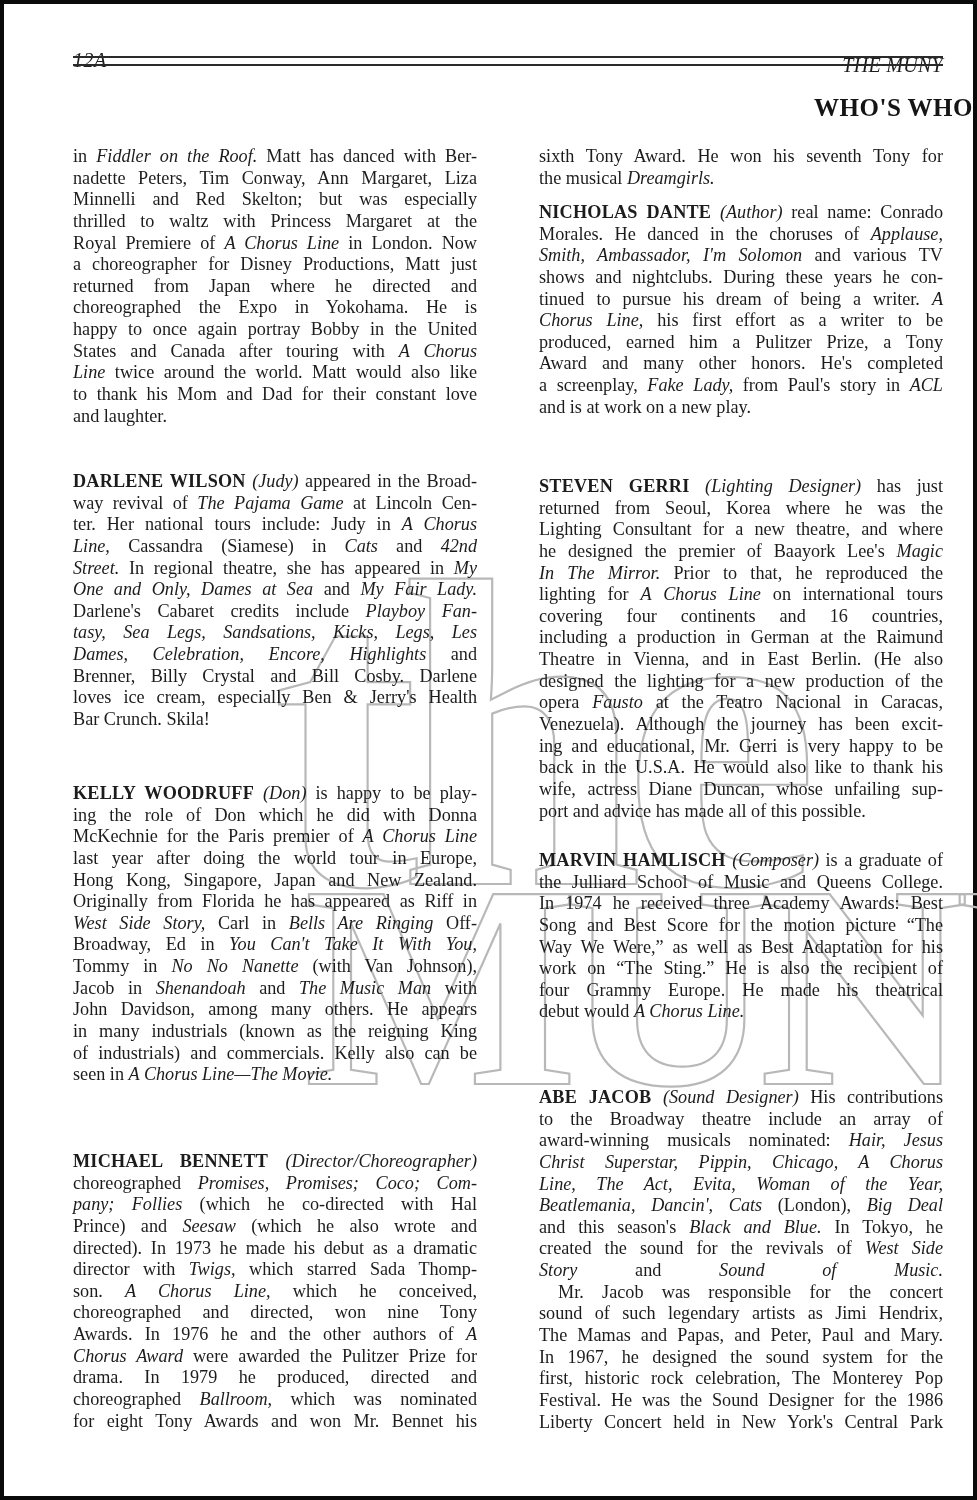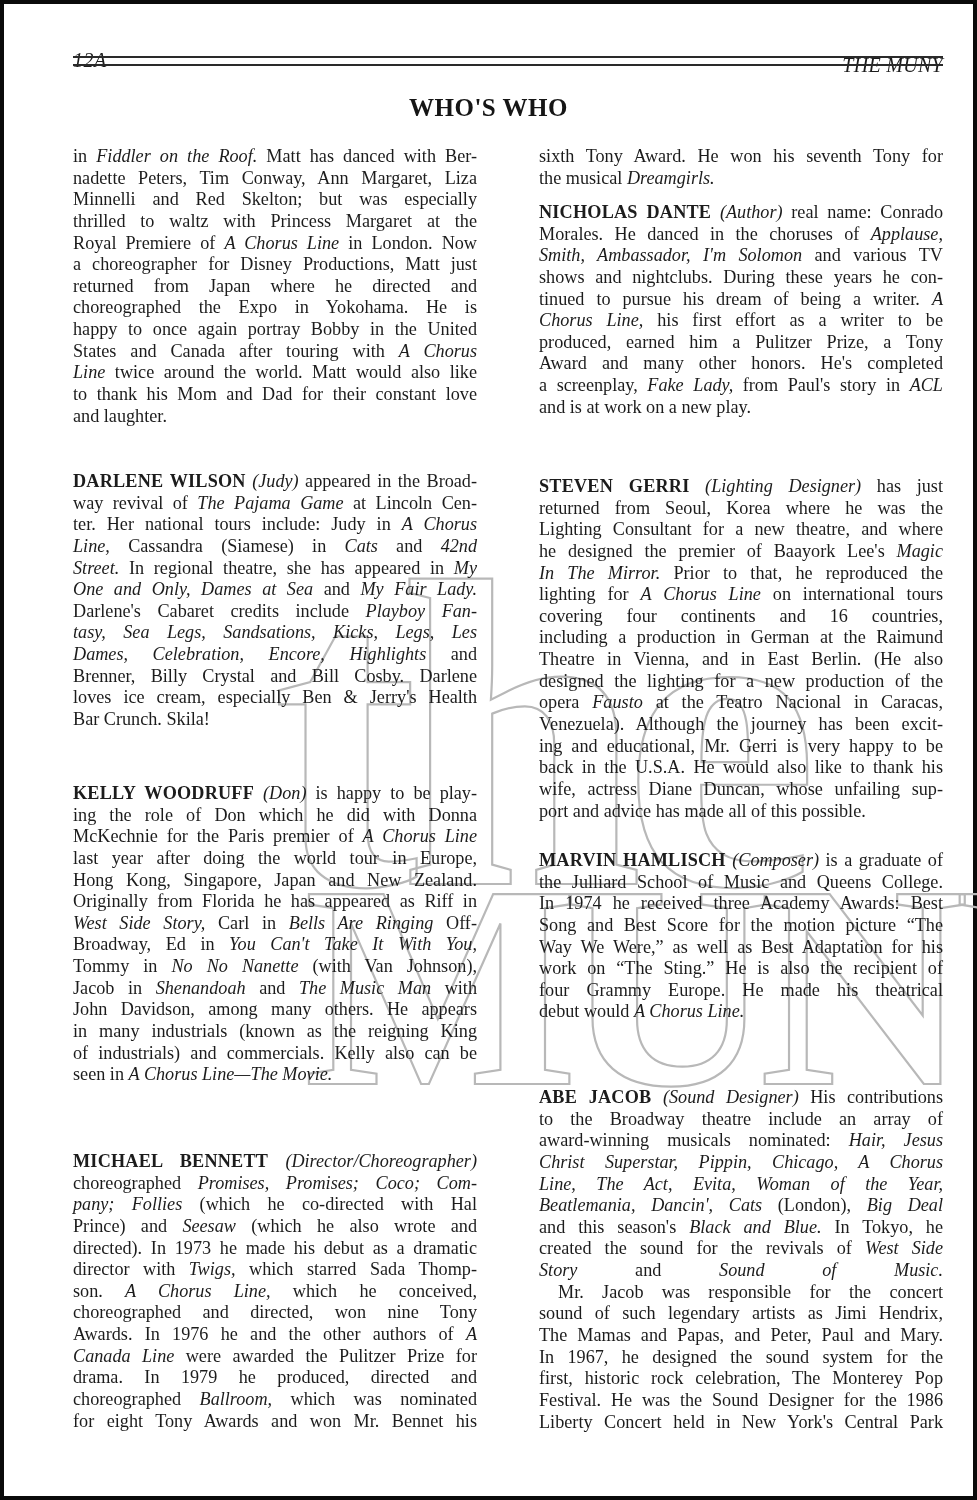--- a/index.html
+++ b/index.html
@@ -19,21 +19,21 @@
     font-size: 20px;
     margin-top: 17px;
   }
   .folio { position: absolute; left: 0; top: 0; font-style: italic; letter-spacing: 0.5px; }
   .pub { position: absolute; right: 0; top: 5px; letter-spacing: 0.3px; font-style: italic; }
   .rule { position: absolute; left: 69px; right: 30px; height: 2px; background: #2a2a2a; }
   .rule.r1 { top: 52px; }
   .rule.r2 { top: 60px; height: 2px; }
   .title {
     position: absolute; left: 0; right: 0; top: 90px;
-    text-align: center;
+    text-align: right;
     font-weight: bold; font-size: 25px; letter-spacing: 0.5px;
     color: #151515;
   }
   .col { position: absolute; width: 404px; font-size: 18.2px; line-height: 21.65px; }
   .col.left { left: 69px; top: 142px; }
   .col.right { left: 535px; top: 142px; }
   .entry { position: absolute; left: 0; width: 404px; }
   .line {
     display: block; height: 21.65px; white-space: nowrap;
     text-align: justify; text-align-last: justify;
@@ -117,21 +117,21 @@
       <div class="entry" style="top: 1005px;">
         <span class="line"><span class="b">MICHAEL BENNETT</span><span> </span><span class="i">(Director/Choreographer)</span></span>
         <span class="line"><span>choreographed </span><span class="i">Promises, Promises; Coco; Com-</span></span>
         <span class="line"><span class="i">pany; Follies</span><span> (which he co-directed with Hal</span></span>
         <span class="line"><span>Prince) and </span><span class="i">Seesaw</span><span> (which he also wrote and</span></span>
         <span class="line"><span>directed). In 1973 he made his debut as a dramatic</span></span>
         <span class="line"><span>director with </span><span class="i">Twigs,</span><span> which starred Sada Thomp-</span></span>
         <span class="line"><span>son. </span><span class="i">A Chorus Line,</span><span> which he conceived,</span></span>
         <span class="line"><span>choreographed and directed, won nine Tony</span></span>
         <span class="line"><span>Awards. In 1976 he and the other authors of </span><span class="i">A</span></span>
-        <span class="line"><span class="i">Canada Line</span><span> were awarded the Pulitzer Prize for</span></span>
+        <span class="line"><span class="i">Chorus Award</span><span> were awarded the Pulitzer Prize for</span></span>
         <span class="line"><span>drama. In 1979 he produced, directed and</span></span>
         <span class="line"><span>choreographed </span><span class="i">Ballroom,</span><span> which was nominated</span></span>
         <span class="line"><span>for eight Tony Awards and won Mr. Bennet his</span></span>
       </div>
     </div>
   <div class="col right" id="col-right">
       <div class="entry" style="top: 0px;">
         <span class="line"><span>sixth Tony Award. He won his seventh Tony for</span></span>
         <span class="line last"><span>the musical </span><span class="i">Dreamgirls.</span></span>
       </div>

